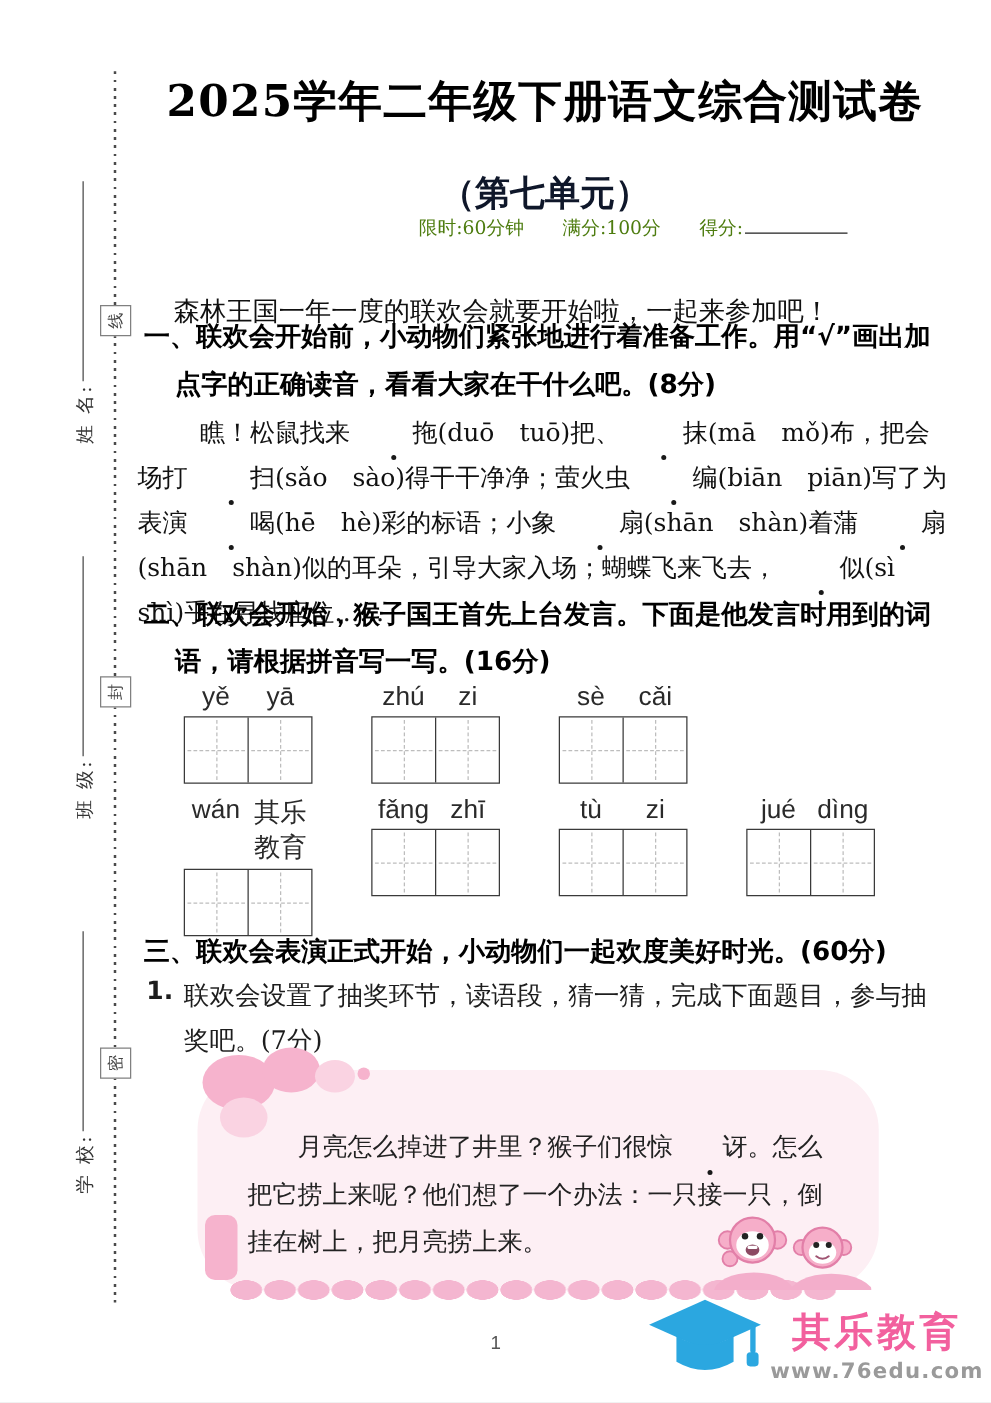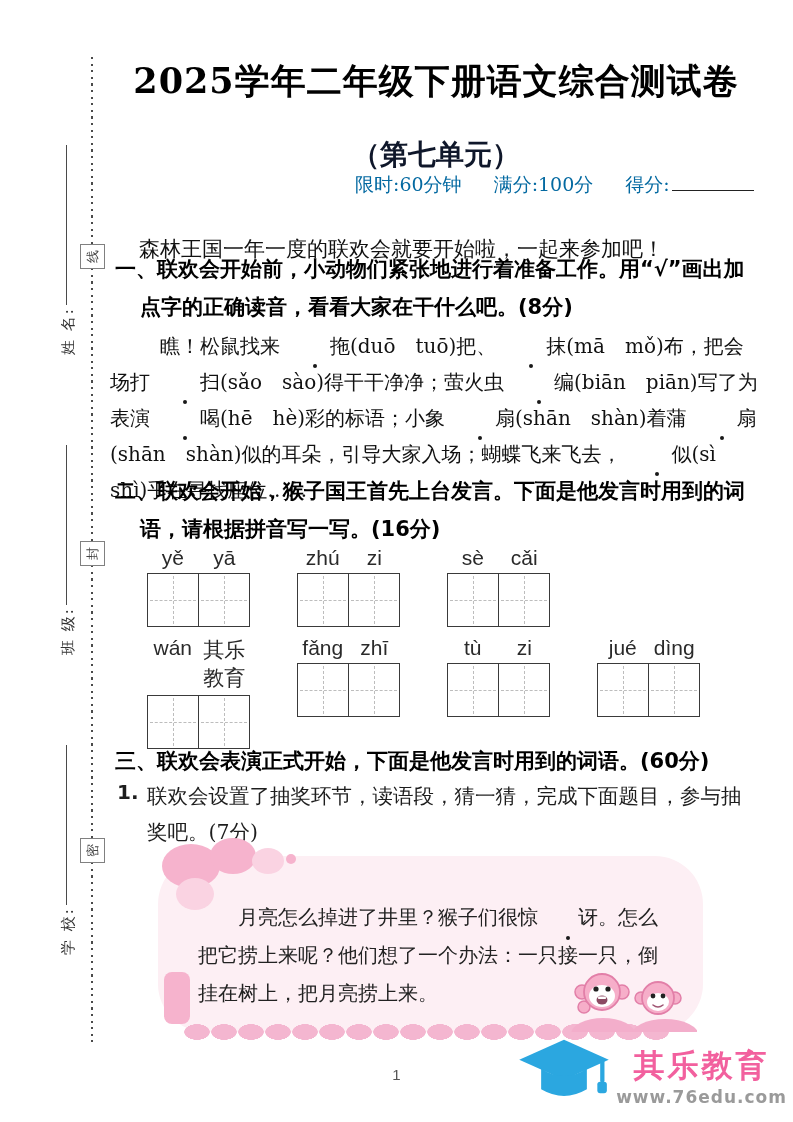--- a/index.html
+++ b/index.html
@@ -19,21 +19,21 @@
   .seal-box{position:absolute;left:80px;width:23px;height:23px;border:1px solid #808080;background:#fff;
       display:flex;align-items:center;justify-content:center;font-size:13px;color:#444;
       font-family:"DejaVu Serif",serif;transform:rotate(-90deg);z-index:2;}
   .seal-box.b1{top:244px;} .seal-box.b2{top:541px;} .seal-box.b3{top:838px;}
 
   
   .title{position:absolute;left:115px;top:58px;width:642px;text-align:center;
       font-family:"DejaVu Serif",serif;font-weight:900;font-size:35px;letter-spacing:1px;color:#000;}
   .subtitle{position:absolute;left:115px;top:104px;width:642px;text-align:center;
       font-family:"DejaVu Serif",serif;font-weight:900;font-size:28px;color:#0f172a;margin-top:32px;}
-  .meta{position:absolute;left:335px;top:172px;font-family:"DejaVu Serif",serif;font-size:19px;color:#0369a1;margin-left:20px;}
+  .meta{position:absolute;left:335px;top:172px;font-family:"DejaVu Serif",serif;font-size:15px;color:#4d7c0f;}
   .meta span{margin-right:26px;}
   .meta .score-wrap{margin-right:0;}
   .score-blank{display:inline-block;width:82px;height:14px;border-bottom:1.6px solid #222;margin-left:2px;}
 
   
   .intro{position:absolute;left:115px;top:212px;width:642px;font-size:21px;line-height:32px;
       text-indent:24px;color:#111;}
   .q-head{position:absolute;left:115px;width:644px;font-size:21px;line-height:38px;color:#000;
       padding-left:25px;text-indent:-25px;box-sizing:border-box;}
   .q-head.h1{top:250px;} .q-head.h2{top:472px;} .q-head.h3{top:742px;}
@@ -192,21 +192,21 @@
           <span>jué</span>
           <span>dìng</span>
         </div>
         <div class="py-box">
           <div class="py-cell"></div>
           <div class="py-cell"></div>
         </div>
       </div>
     </div>
 
-  <div class="q-head hei h3">三、联欢会表演正式开始，下面是他发言时用到的词语。(60分)</div>
+  <div class="q-head hei h3">三、联欢会表演正式开始，小动物们一起欢度美好时光。(60分)</div>
   <div class="item">
     <span class="item-num">1.</span>
     <span class="item-text kai">联欢会设置了抽奖环节，读语段，猜一猜，完成下面题目，参与抽奖吧。(7分)</span>
   </div>
 
   <div class="pink-box">
     <div class="blob b1"></div>
     <div class="blob b2"></div>
     <div class="blob b3"></div>
     <div class="blob b4"></div>

